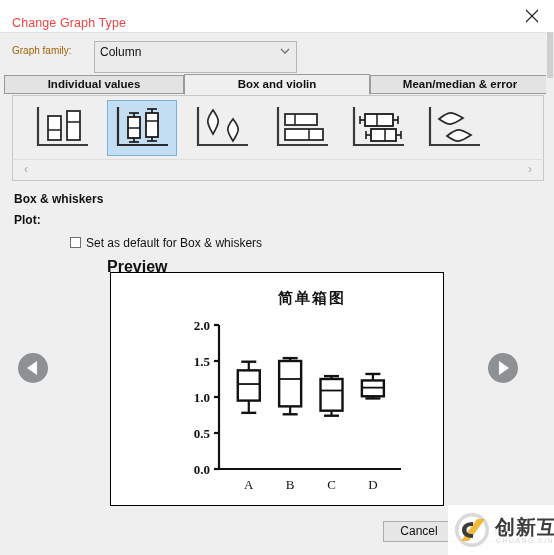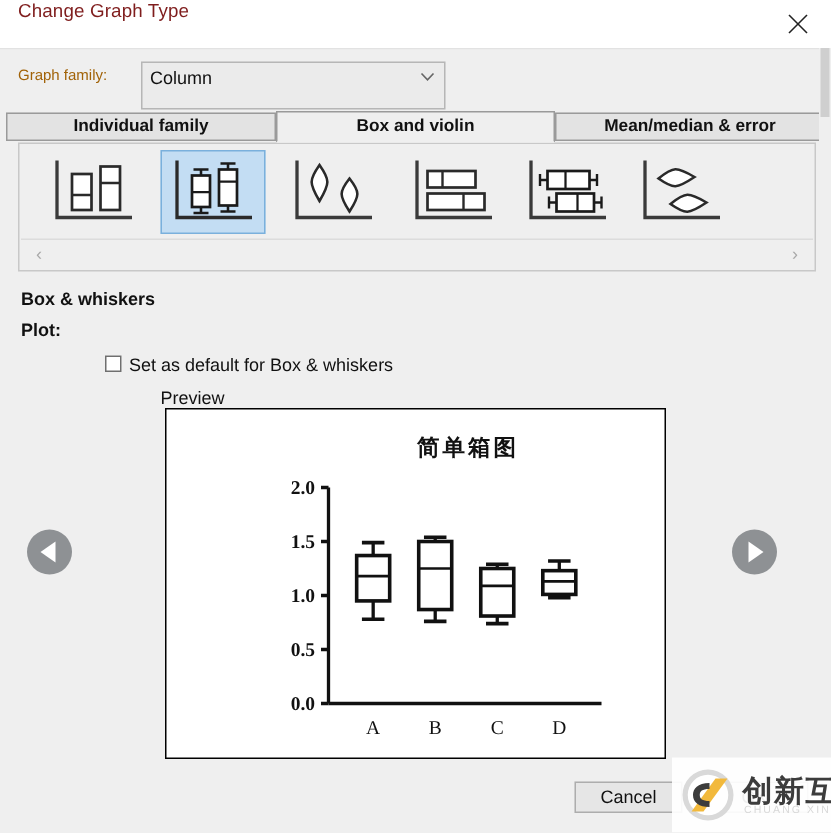--- a/index.html
+++ b/index.html
@@ -11,21 +11,21 @@
     -webkit-font-smoothing:antialiased;
   }
   #app{position:relative;width:554px;height:555px;background:#efefef;}
 
   
   .titlebar{
     position:absolute;left:0;top:0;width:554px;height:32px;
     background:#ffffff;border-bottom:1px solid #e2e2e2;
   }
   .titlebar .tb-text{
-    position:absolute;left:12px;top:0;font-size:12.5px;color:#7f1d1d;
+    position:absolute;left:12px;top:16px;font-size:12.5px;color:#ef4444;
     letter-spacing:.1px;
   }
   .close-btn{
     position:absolute;right:0;top:0;width:44px;height:31px;cursor:pointer;
   }
   .close-btn svg{position:absolute;left:15px;top:9px;}
 
   
   .family-label{
     position:absolute;left:12px;top:45px;font-weight:normal;font-size:10px;color:#a16207;
@@ -91,21 +91,21 @@
   .plot-select .chev{position:absolute;right:6px;top:6px;}
 
   .chk-row{position:absolute;left:70px;top:236px;height:16px;cursor:pointer;}
   .chk-box{
     position:absolute;left:0;top:1px;width:11px;height:11px;
     background:#fff;border:1px solid #6f6f6f;box-sizing:border-box;
   }
   .chk-label{position:absolute;left:16px;top:0px;font-size:12px;color:#111;white-space:nowrap;}
 
   
-  .prev-label{position:absolute;left:107px;top:258px;font-weight:normal;font-size:12px;color:#111;}
+  .prev-label{position:absolute;left:107px;top:258px;font-weight:bold;font-size:16px;color:#111;}
   .prev-box{
     position:absolute;left:110px;top:272px;width:334px;height:234px;
     background:#fff;border:1px solid #000000;box-sizing:border-box;overflow:hidden;
   }
   .prev-box svg{position:absolute;left:0;top:0;}
 
   
   .nav-arrow{
     position:absolute;width:30px;height:30px;border-radius:50%;
     background:#8e9194;cursor:pointer;
@@ -160,21 +160,21 @@
 
   <div class="family-label">Graph family:</div>
   <div class="family-select">
     <span class="val">Column</span>
     <svg class="chev" width="10" height="7" viewBox="0 0 10 7">
       <path d="M1 1 L5 5.2 L9 1" fill="none" stroke="#666" stroke-width="1.1"></path>
     </svg>
   </div>
 
   <div class="tabstrip">
-    <div class="tab" id="tab0">Individual family</div>
+    <div class="tab" id="tab0">Individual values</div>
     <div class="tab" id="tab2">Mean/median &amp; error</div>
     <div class="tab sel" id="tab1">Box and violin</div>
   </div>
 
   <div class="gallery">
     <div class="gal-icons">
 
       <div class="gicon" id="g0">
         <svg width="62" height="48" viewBox="0 0 62 48">
           <path d="M7 3 L7 41 L57 41" fill="none" stroke="#3a3a3a" stroke-width="2.2"></path>

